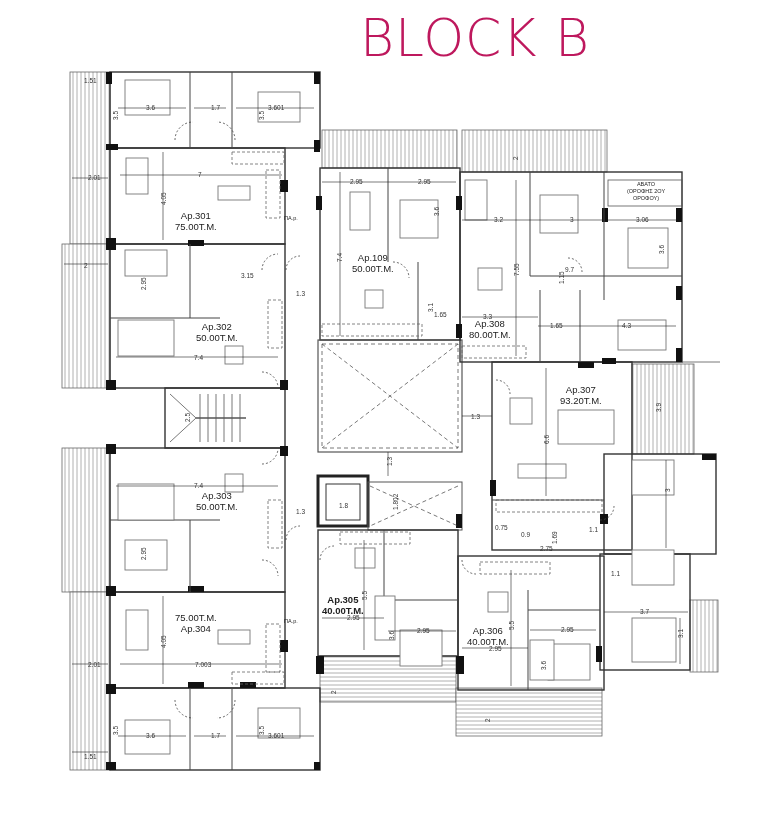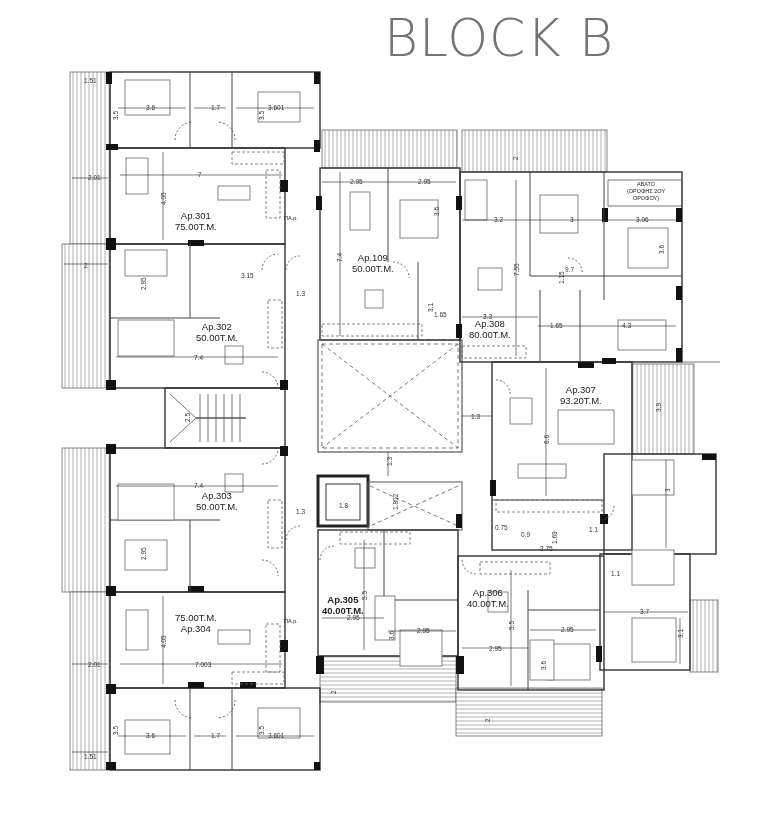--- a/index.html
+++ b/index.html
@@ -1,17 +1,17 @@
 <!DOCTYPE html>
 <html><head>
 <meta charset="utf-8">
 <style>
   html, body { margin:0; padding:0; background:#ffffff; }
   body { width:776px; height:824px; position:relative; overflow:hidden; font-family:"Liberation Sans", sans-serif; }
-  .title { position:absolute; left:360px; top:8px; font-family:"DejaVu Sans", sans-serif; font-size:52px; font-weight:300; color:#737373; letter-spacing:1px;margin-left:24px; }
+  .title { position:absolute; left:360px; top:8px; font-family:"DejaVu Sans", sans-serif; font-size:52px; font-weight:300; color:#be185d; letter-spacing:1px; }
   svg.plan { position:absolute; left:0; top:0; }
   .lbl { position:absolute; font-family:"Liberation Sans", sans-serif; font-size:9.5px; color:#222; line-height:11px; text-align:center; white-space:nowrap; }
   .dim { position:absolute; font-family:"Liberation Sans", sans-serif; font-size:6.5px; color:#333; white-space:nowrap; }
   .dimv { transform:rotate(-90deg); transform-origin:left top; }
   .note { position:absolute; font-family:"Liberation Sans", sans-serif; font-size:5.5px; color:#222; text-align:center; line-height:7px; }
 </style>
 </head>
 <body>
 
 <div class="title">BLOCK B</div>
@@ -291,21 +291,21 @@
   <div>50.00T.M.</div>
 </div>
 <div class="lbl" style="left:175px; top:612px;">
   <div>75.00T.M.</div>
   <div>Ap.304</div>
 </div>
 <div class="lbl" style="left:322px; top:594px;font-weight:bold;">
   <div>Ap.305</div>
   <div>40.00T.M.</div>
 </div>
-<div class="lbl" style="left:467px; top:587px;">
+<div class="lbl" style="left:467px; top:625px;">
   <div>Ap.306</div>
   <div>40.00T.M.</div>
 </div>
 
 <div class="note" style="left:612px; top:181px; width:68px;">
   <div>ABATO</div>
   <div>(ΟΡΟΦΗΣ 2ΟΥ</div>
   <div>ΟΡΟΦΟΥ)</div>
 </div>
 <div class="note" style="left:284px; top:215px;">ΠΑ.p.</div>

